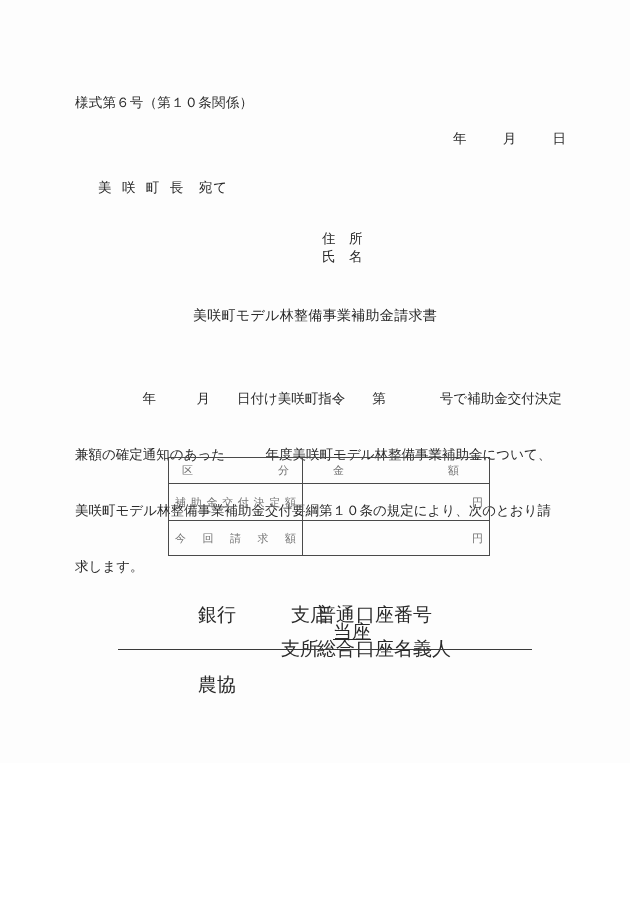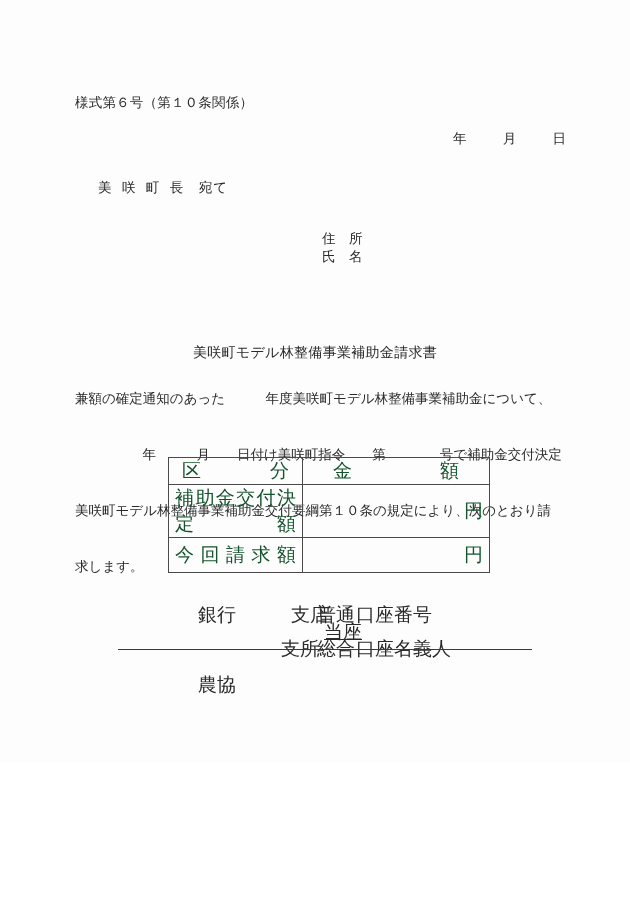--- a/index.html
+++ b/index.html
@@ -24,52 +24,52 @@
     display: flex; justify-content: space-between;
   }
 
   .addressee { left: 98px; top: 179px; word-spacing: 5px; letter-spacing: 1px; }
 
   .address-label { left: 322px; top: 230px; }
   .name-label   { left: 322px; top: 248px; }
 
   .doc-title {
     left: 0; top: 307px; width: 630px;
-    text-align: center; font-size: 14px; letter-spacing: 0.3px; margin-top: 37px;
+    text-align: center; font-size: 14px; letter-spacing: 0.3px;
   }
 
   .body-par {
     left: 75px; top: 353px; width: 492px;
     line-height: 18.6px; white-space: pre-wrap;
   }
 
   table.claim-table {
     position: absolute; left: 168px; top: 457px;
     width: 321px; border-collapse: collapse; table-layout: fixed;
-    font-size: 19px; color: #14532d;
+    font-size: 11px; color: #737373;
   }
   table.claim-table th, table.claim-table td {
     border: 1px solid #4a4a4a; font-weight: normal; vertical-align: middle;
   }
   col.c1 { width: 134px; }
   col.c2 { width: 187px; }
   tr.hdr th { height: 26px; }
   tr.r1 td { height: 37px; }
   tr.r2 td { height: 35px; }
   th.cat  { text-align: justify; text-align-last: justify; padding: 0 13px; }
   th.amt  { text-align: justify; text-align-last: justify; padding: 0 30px; }
   td.rowlabel { text-align: justify; text-align-last: justify; padding: 0 6px; }
   td.amount   { text-align: right; padding: 0 6px; }
 
   .acct { font-size: 19px; }
   .acct-bank    { left: 198px; top: 602px; }
   .acct-branch  { left: 291px; top: 602px; }
   .acct-ord     { left: 317px; top: 602px; }
   .acct-num     { left: 356px; top: 602px; }
-  .acct-cur     { left: 324px; top: 619px; text-decoration: underline; }
+  .acct-cur     { left: 333px; top: 619px; text-decoration: underline; }
   .acct-coop    { left: 198px; top: 636px; margin-top: 36px; }
   .acct-broff   { left: 281px; top: 636px; }
   .acct-gen     { left: 317px; top: 636px; }
   .acct-holder  { left: 356px; top: 636px; }
   .sig-underline {
     left: 118px; top: 649px; width: 414px; height: 0;
     border-bottom: 1.2px solid #3a3a3a;
   }
 </style>
 </head>
@@ -86,22 +86,22 @@
   </div>
 
   <div class="abs addressee">美 咲 町 長　宛て</div>
 
   <div class="abs address-label">住　所</div>
   <div class="abs name-label">氏　名</div>
 
   <div class="abs doc-title">美咲町モデル林整備事業補助金請求書</div>
 
   <div class="abs body-par">
+    <div>　　　　　年　　　月　　日付け美咲町指令　　第　　　　号で補助金交付決定</div>
     <div>兼額の確定通知のあった　　　年度美咲町モデル林整備事業補助金について、</div>
-    <div>　　　　　年　　　月　　日付け美咲町指令　　第　　　　号で補助金交付決定</div>
     <div>美咲町モデル林整備事業補助金交付要綱第１０条の規定により、次のとおり請</div>
     <div>求します。</div>
   </div>
 
   <table class="claim-table">
     <colgroup>
         <col class="c1">
         <col class="c2">
       </colgroup>
     <tbody>

